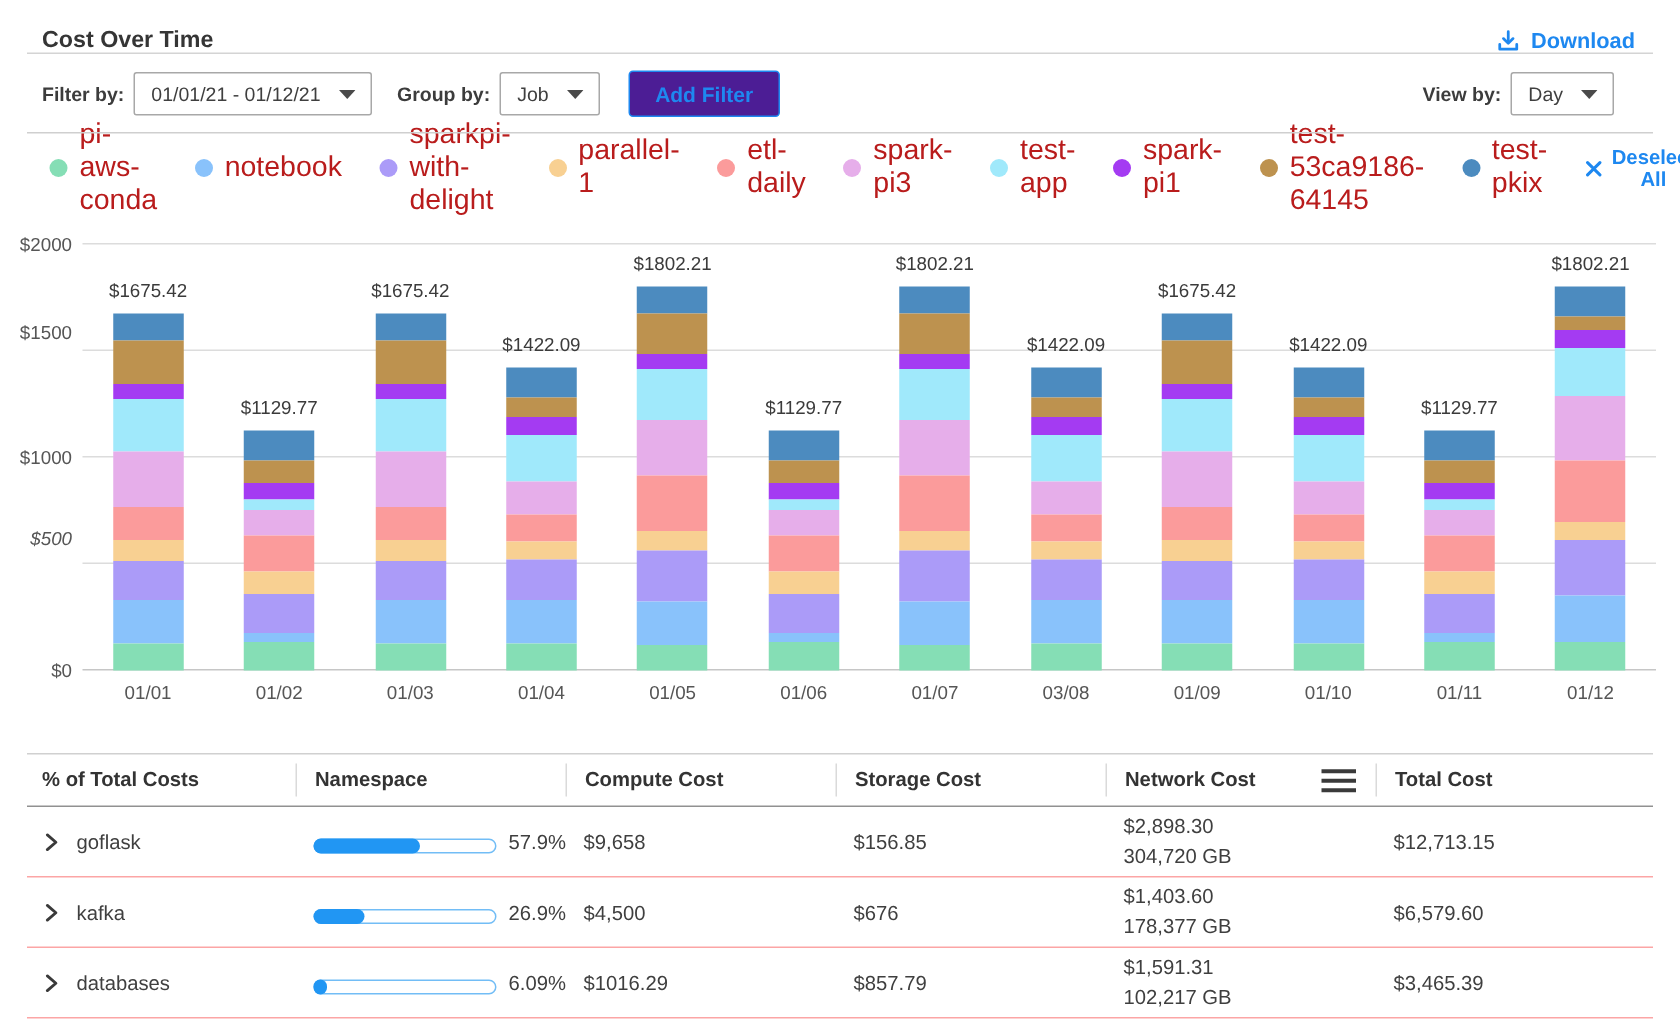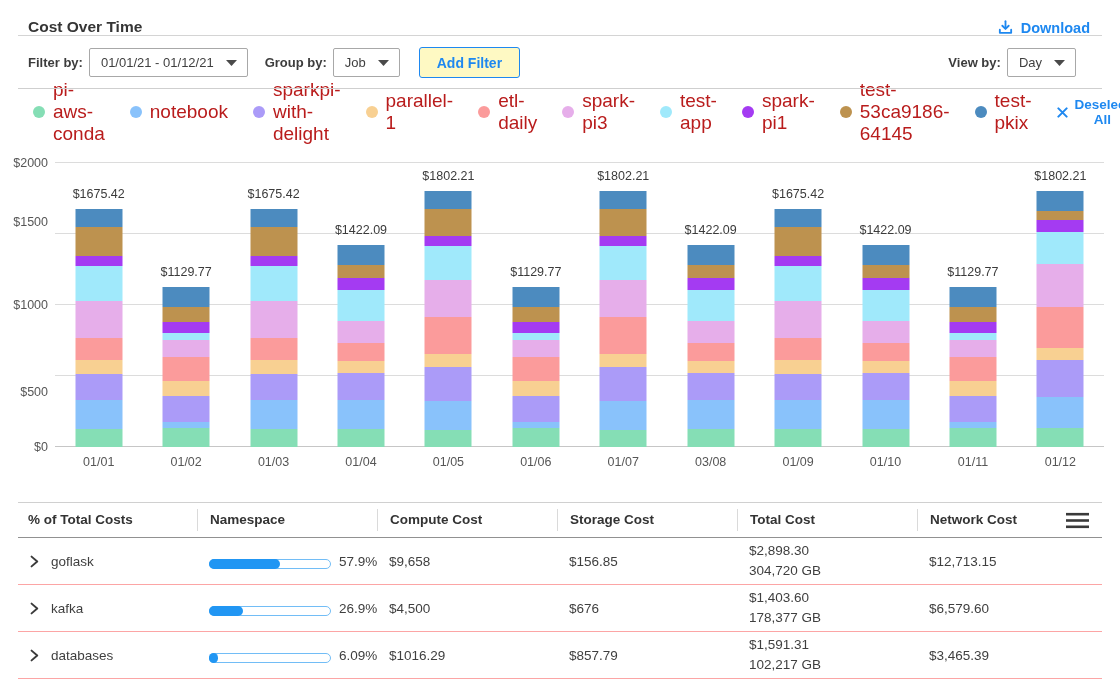--- a/index.html
+++ b/index.html
@@ -17,21 +17,21 @@
 
   
   .filterbar { height:53px; display:flex; align-items:center; padding:0 44px 0 28px; position:relative; }
   .filterbar::after { content:""; position:absolute; left:18px; right:18px; bottom:0; height:1px; background:#cfcfcf; }
   .fb-label { font-size:13px; font-weight:bold; color:#3c3c3c; margin-right:6px; }
   .dropdown { height:29px; border:1px solid #a8a8a8; border-radius:2px; background:#fff;
     display:inline-flex; align-items:center; gap:12px; padding:0 10px 0 11px;
     font-size:13px; color:#3f3f3f; cursor:pointer; margin-right:17px; font-family:inherit; }
   .dropdown:last-child { margin-right:0; }
   .add-filter-btn { height:31px; padding:0 17px; border:1px solid #1E88F0; border-radius:3px;
-    background:#fef9c3; color:#1E88F0; font-size:14px; font-weight:bold; cursor:pointer; font-family:inherit; }
+    background:#4c1d95; color:#1E88F0; font-size:14px; font-weight:bold; cursor:pointer; font-family:inherit; }
   .fb-right { margin-left:auto; display:flex; align-items:center; }
 
   
   .legendbar { height:46px; display:flex; align-items:center; padding:0 30px 0 33px; gap:25px; }
   .legend-item { display:flex; align-items:center; gap:8px; cursor:pointer; }
   .legend-dot { width:12px; height:12px; border-radius:50%; flex:none; }
   .legend-label { font-size:19px; color:#b91c1c; }
   .deselect-all { margin-left:auto; display:flex; align-items:center; gap:7px;
     color:#1E88F0; font-size:13.5px; font-weight:bold; cursor:pointer; background:none; border:none; font-family:Liberation Sans, sans-serif; }
 
@@ -168,21 +168,21 @@
           <path d="M1.5 1.5l9 9M10.5 1.5l-9 9" fill="none"></path>
         </svg>
     </span>
     <span>Deselect All</span>
   </button>
 </div>
 
 <div class="chart-wrap">
   <div class="y-axis" id="y-axis">
       <div class="y-tick" style="bottom: -7px;">$0</div>
-      <div class="y-tick" style="bottom: 48px;">$500</div>
+      <div class="y-tick" style="bottom: 81px; font-style: italic;">$500</div>
       <div class="y-tick" style="bottom: 135px;">$1000</div>
       <div class="y-tick" style="bottom: 218px;">$1500</div>
       <div class="y-tick" style="bottom: 277px;">$2000</div>
     </div>
   <div class="plot" id="plot">
     <div class="gridline zero" style="bottom: 0px;"></div>
       <div class="gridline" style="bottom: 71px;"></div>
       <div class="gridline" style="bottom: 142px;"></div>
       <div class="gridline" style="bottom: 213px;"></div>
       <div class="gridline" style="bottom: 284px;"></div>
@@ -384,33 +384,33 @@
       <div class="x-label">01/12</div>
     </div>
 </div>
 
 <div class="cost-table">
   <div class="t-header">
     <div class="t-hcell">% of Total Costs</div>
     <div class="t-hcell">Namespace</div>
     <div class="t-hcell">Compute Cost</div>
     <div class="t-hcell">Storage Cost</div>
-    <div class="t-hcell">Total Cost</div>
     <div class="t-hcell">
       <span>Network Cost</span>
       <button class="menu-btn">
         <svg width="25" height="17" viewBox="0 0 25 17">
             <g stroke="#3a3a3a" stroke-width="2.6">
               <line x1="1" y1="2.2" x2="24" y2="2.2"></line>
               <line x1="1" y1="8.5" x2="24" y2="8.5"></line>
               <line x1="1" y1="14.8" x2="24" y2="14.8"></line>
             </g>
           </svg>
       </button>
     </div>
+    <div class="t-hcell">Total Cost</div>
   </div>
 
   <div class="t-row">
     <div class="ns-cell">
       <button class="chev-btn">
         <svg width="12" height="13" viewBox="0 0 14 16">
             <path d="M4 2l7 6-7 6" stroke="#3a3a3a" stroke-width="2.4" fill="none" stroke-linecap="round" stroke-linejoin="round"></path>
           </svg>
       </button>
       <span>goflask</span>

